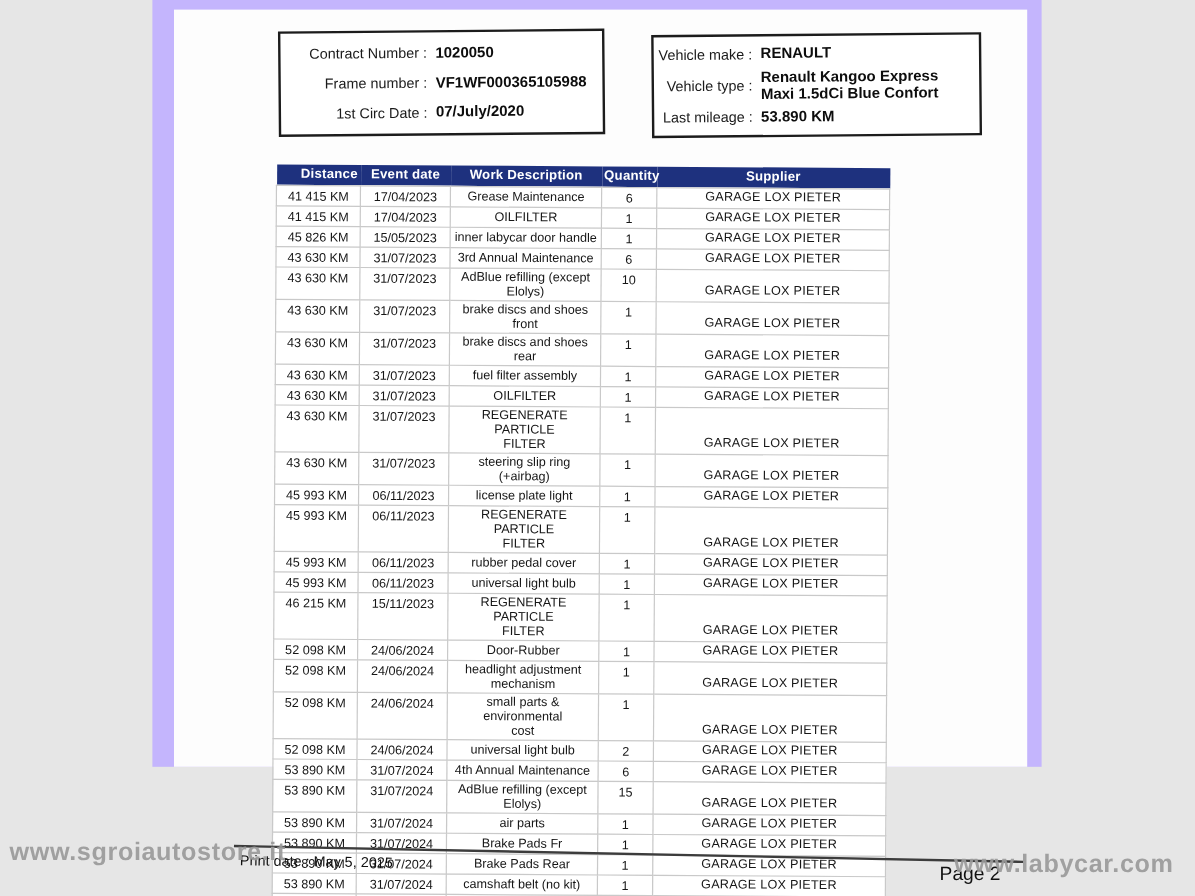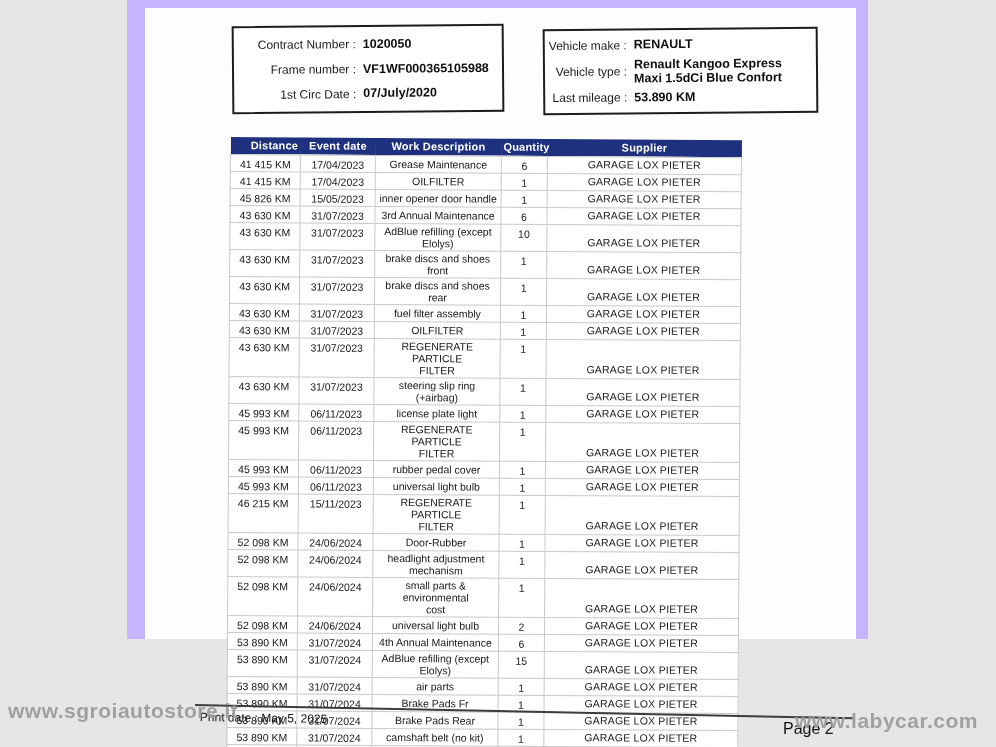--- a/index.html
+++ b/index.html
@@ -147,21 +147,21 @@
             <tr>
               <td class="c-dist">41 415 KM</td>
               <td class="c-date">17/04/2023</td>
               <td class="c-desc">OILFILTER</td>
               <td class="c-qty">1</td>
               <td class="c-supp">GARAGE LOX PIETER</td>
             </tr>
             <tr>
               <td class="c-dist">45 826 KM</td>
               <td class="c-date">15/05/2023</td>
-              <td class="c-desc">inner opener door handle</td>
+              <td class="c-desc">inner labycar door handle</td>
               <td class="c-qty">1</td>
               <td class="c-supp">GARAGE LOX PIETER</td>
             </tr>
             <tr>
               <td class="c-dist">43 630 KM</td>
               <td class="c-date">31/07/2023</td>
               <td class="c-desc">3rd Annual Maintenance</td>
               <td class="c-qty">6</td>
               <td class="c-supp">GARAGE LOX PIETER</td>
             </tr>

